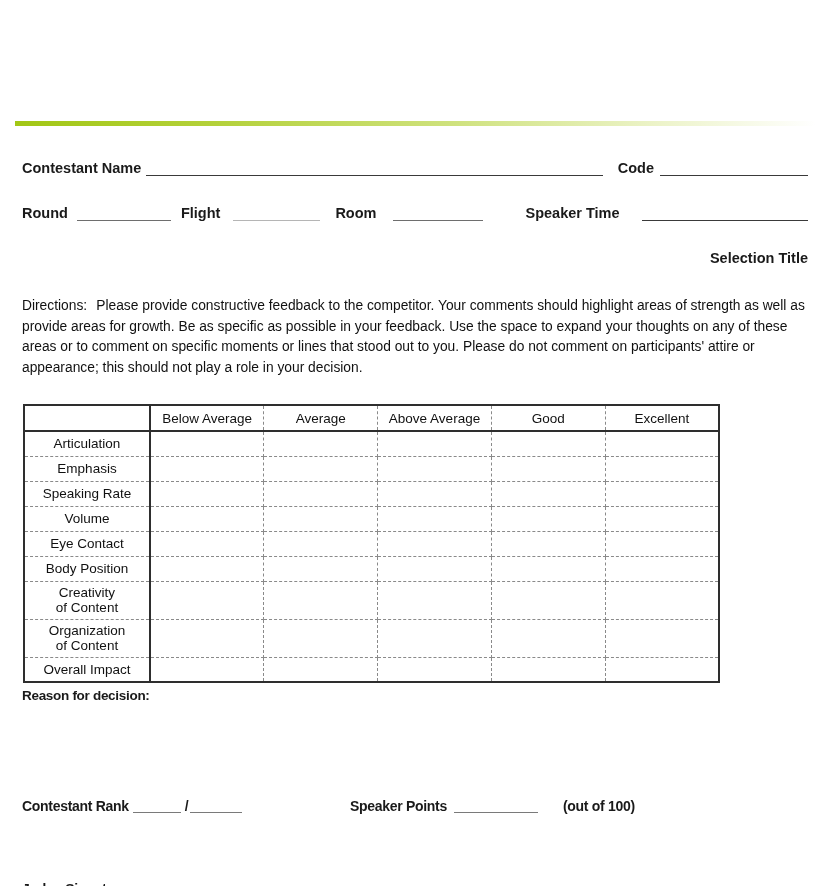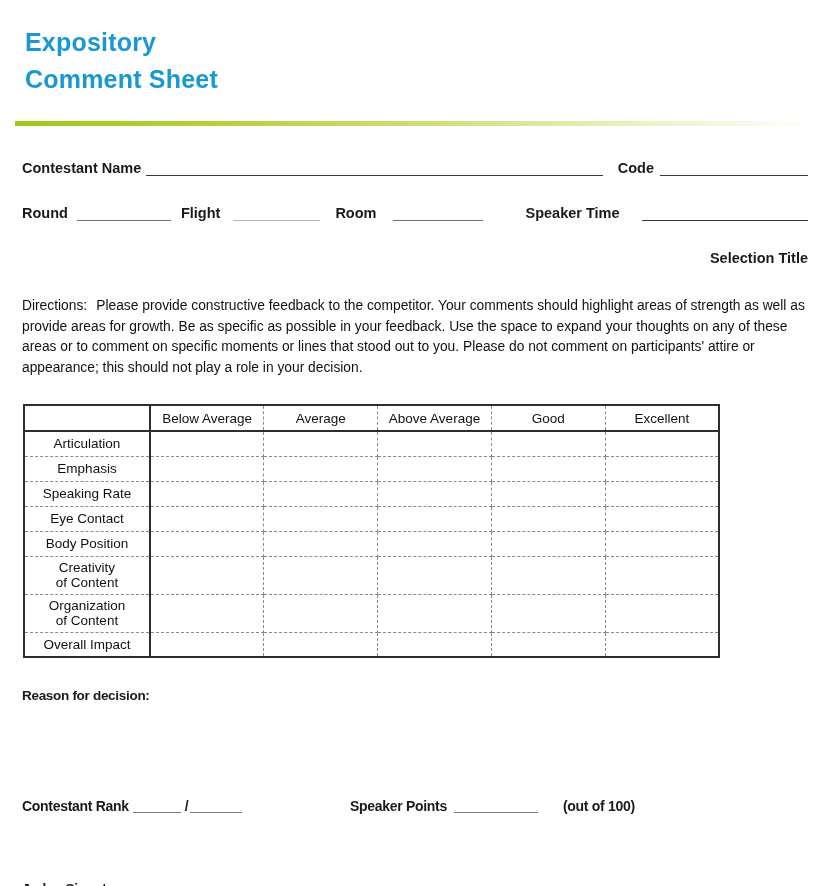--- a/index.html
+++ b/index.html
@@ -81,24 +81,20 @@
   .rank-group { left:22px; }
   .points-group { left:350px; }
   .judge-row { top:881px; }
   .lbl { display:inline-block; }
 </style>
 </head>
 <body>
 
 <div class="page">
 
-  <div class="doc-title">
-    <div>Expository</div>
-    <div>Comment Sheet</div>
-  </div>
 
   <div class="green-rule"></div>
 
   <div class="field-row" style="top:160px;">
     <span class="lbl">Contestant Name</span>
     <span class="blank grow" style="margin-left:5px;"></span>
     <span class="lbl" style="margin-left:15px;">Code</span>
     <span class="blank" style="width:148px; margin-left:6px;"></span>
   </div>
 
@@ -151,20 +147,28 @@
         <tr>
           <th class="rowlabel">Emphasis</th>
           <td></td>
           <td></td>
           <td></td>
           <td></td>
           <td></td>
         </tr>
         <tr>
           <th class="rowlabel">Speaking Rate</th>
+          <td></td>
+          <td></td>
+          <td></td>
+          <td></td>
+          <td></td>
+        </tr>
+        <tr>
+          <th class="rowlabel">Volume</th>
           <td></td>
           <td></td>
           <td></td>
           <td></td>
           <td></td>
         </tr>
         <tr>
           <th class="rowlabel">Eye Contact</th>
           <td></td>
           <td></td>

